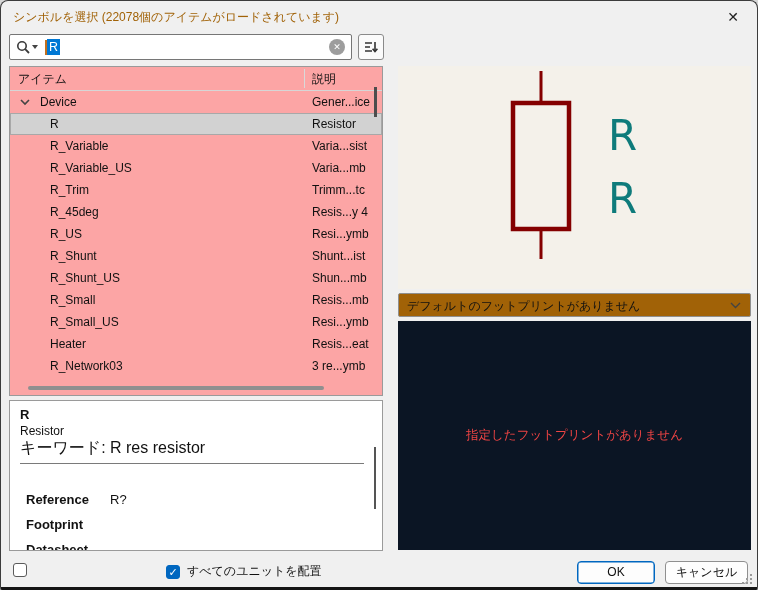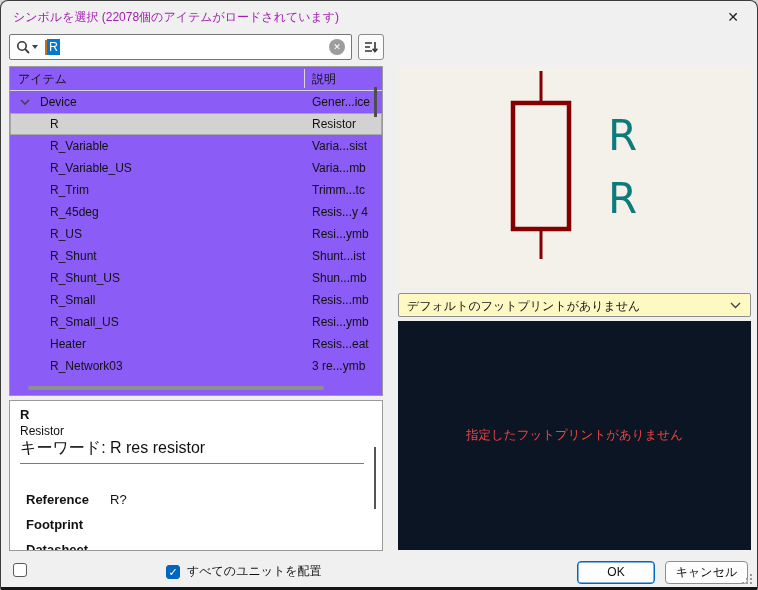--- a/index.html
+++ b/index.html
@@ -4,37 +4,37 @@
 <style>
   html,body{margin:0;padding:0;background:#d6d6d6;}
   .window{
     position:relative;width:758px;height:590px;box-sizing:border-box;
     background:#f0f0f0;border:1px solid #3c3c3c;border-bottom:3px solid #151515;
     border-radius:8px 8px 2px 2px;overflow:hidden;
     font-family:"Liberation Sans","DejaVu Sans",sans-serif;color:#111;
   }
   
   .titlebar{position:absolute;left:0;top:0;width:100%;height:30px;}
-  .title{position:absolute;left:12px;top:8px;font-size:12px;color:#a21caf;white-space:nowrap;}
+  .title{position:absolute;left:12px;top:8px;font-size:12px;color:#a16207;white-space:nowrap;}
   .close-btn{position:absolute;right:14px;top:6px;width:20px;height:20px;
     font-size:14px;line-height:20px;text-align:center;color:#222;cursor:pointer;}
   
   .searchbox{position:absolute;left:8px;top:33px;width:343px;height:26px;box-sizing:border-box;
     background:#fff;border:1px solid #767676;border-radius:2px;display:flex;align-items:center;padding:0 6px;}
   .mag-wrap{display:flex;align-items:center;gap:2px;flex:0 0 auto;}
   .mag-caret{width:0;height:0;border-left:3.5px solid transparent;border-right:3.5px solid transparent;border-top:4px solid #444;}
   .text-caret{width:2px;height:15px;background:#c2701e;margin-left:7px;flex:0 0 auto;}
   .sel-text{background:#0078d4;color:#fff;font-size:12.5px;line-height:16px;padding:0 2px;flex:0 0 auto;}
   .clear-btn{margin-left:auto;width:16px;height:16px;border-radius:50%;background:#9d9d9d;color:#fff;
     font-size:9px;line-height:16px;text-align:center;flex:0 0 auto;cursor:pointer;}
   .sort-btn{position:absolute;left:357px;top:33px;width:26px;height:26px;box-sizing:border-box;
     background:#fbfbfb;border:1px solid #8a8a8a;border-radius:3px;display:flex;align-items:center;justify-content:center;cursor:pointer;}
   
   .list-panel{position:absolute;left:8px;top:65px;width:374px;height:330px;box-sizing:border-box;
-    background:#8b5cf6;border:1px solid #9a9a9a;overflow:hidden;}
+    background:#fca5a5;border:1px solid #9a9a9a;overflow:hidden;}
   .list-header{position:relative;height:23px;border-bottom:1px solid #d6d6d6;font-size:12px;}
   .col-item{position:absolute;left:8px;top:4px;}
   .col-divider{position:absolute;left:294px;top:2px;width:1px;height:19px;background:#d9d9d9;}
   .col-desc{position:absolute;left:302px;top:4px;}
   .rows{position:relative;}
   .row{position:relative;height:22px;font-size:12px;box-sizing:border-box;cursor:default;}
   .row .name{position:absolute;left:40px;top:4px;white-space:nowrap;}
   .row.group .name{left:30px;text-align:center;}
   .row .desc{position:absolute;left:302px;top:4px;width:66px;white-space:nowrap;overflow:hidden;}
   .row.selected{background:#d2d2d2;box-shadow:inset 0 0 0 1px #a8a8a8;}
@@ -49,21 +49,21 @@
   .d-key{position:absolute;left:10px;top:37px;font-size:16px;}
   .d-hr{position:absolute;left:10px;top:62px;width:344px;height:1px;background:#7a7a7a;}
   .d-fields{position:absolute;left:16px;top:88px;right:20px;}
   .d-field{position:relative;height:25px;font-size:13px;}
   .d-field .flabel{position:absolute;left:0;top:3px;font-weight:bold;}
   .d-field .fvalue{position:absolute;left:84px;top:3px;}
   .d-scroll{position:absolute;right:6px;top:46px;width:2px;height:62px;background:#555;}
   
   .sym-preview{position:absolute;left:397px;top:65px;width:353px;height:223px;background:#f4f1ea;}
   .fp-select{position:absolute;left:397px;top:292px;width:353px;height:24px;box-sizing:border-box;
-    background:#fef9c3;border:1px solid #8f8f8f;border-radius:2px;cursor:pointer;}
+    background:#a16207;border:1px solid #8f8f8f;border-radius:2px;cursor:pointer;}
   .fp-select .fp-text{position:absolute;left:8px;top:4px;font-size:12px;white-space:nowrap;}
   .fp-select .chev{position:absolute;right:9px;top:8px;}
   .fp-preview{position:absolute;left:397px;top:320px;width:353px;height:229px;background:#0b1524;
     display:flex;align-items:center;justify-content:center;}
   .fp-msg{font-size:12.5px;color:#ef4444;}
   
   .opt{position:absolute;display:flex;align-items:center;gap:7px;font-size:12px;}
   .opt1{left:12px;top:562px;}
   .opt2{left:165px;top:562px;}
   .checkbox{width:14px;height:14px;box-sizing:border-box;border:1px solid #5a5a5a;border-radius:3px;background:#fff;

